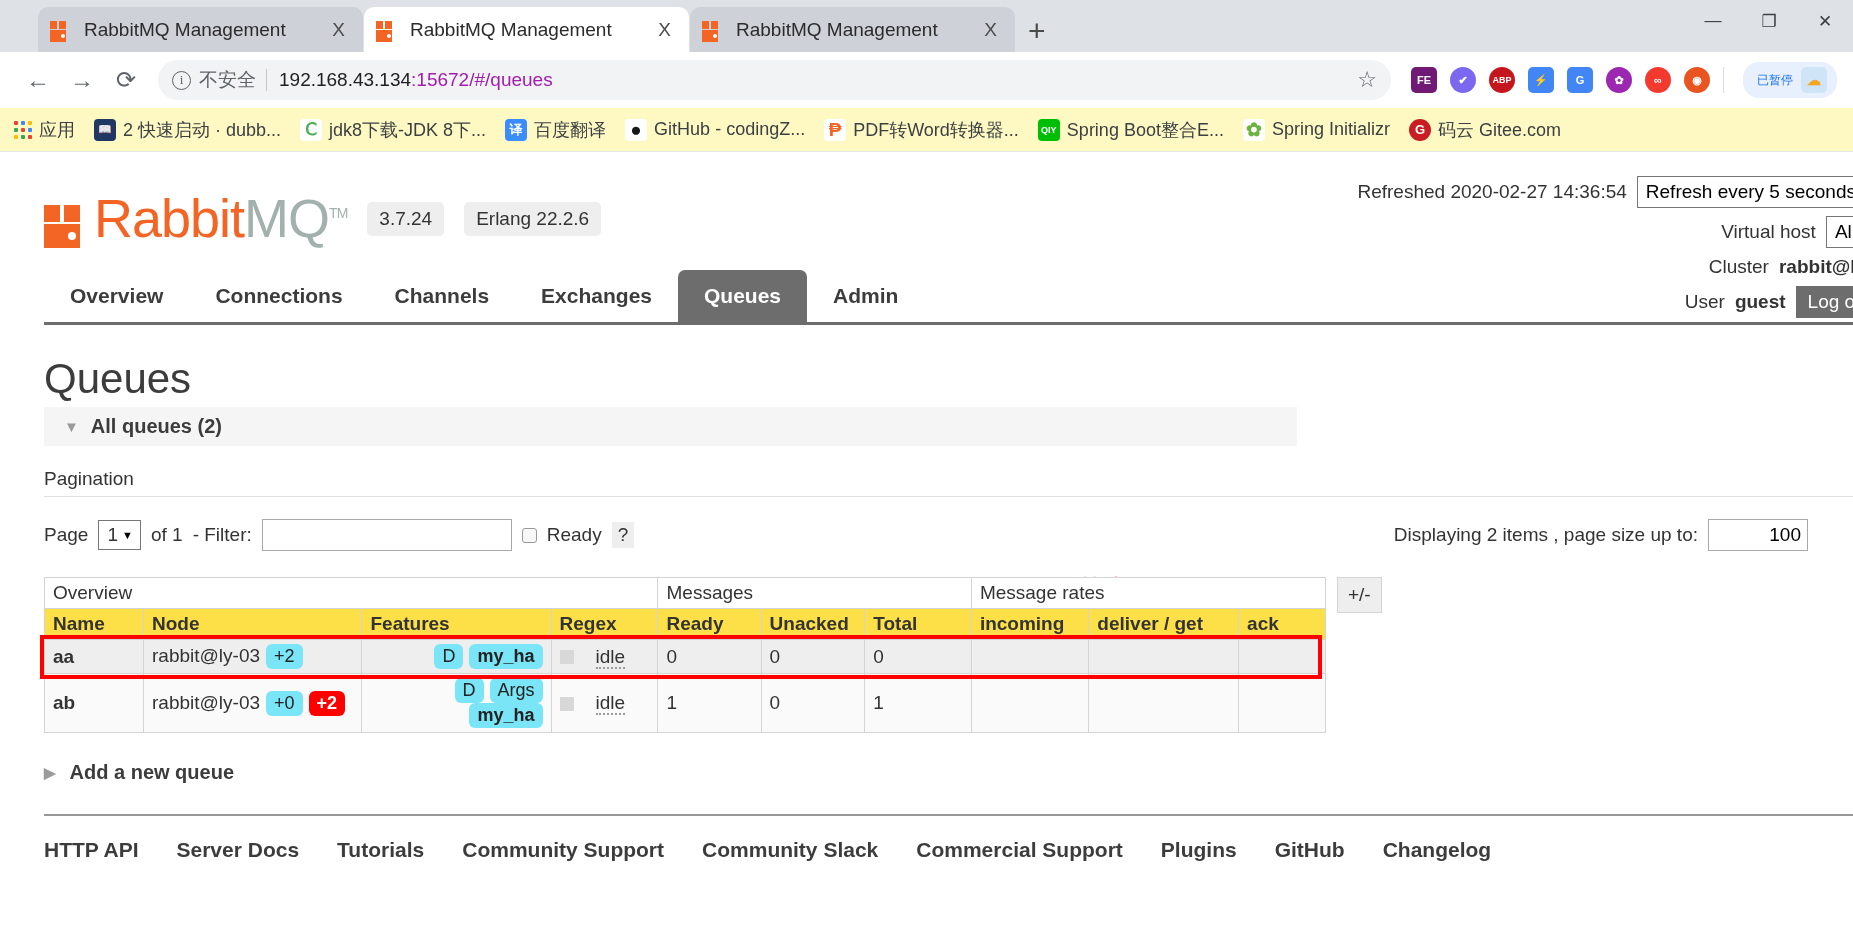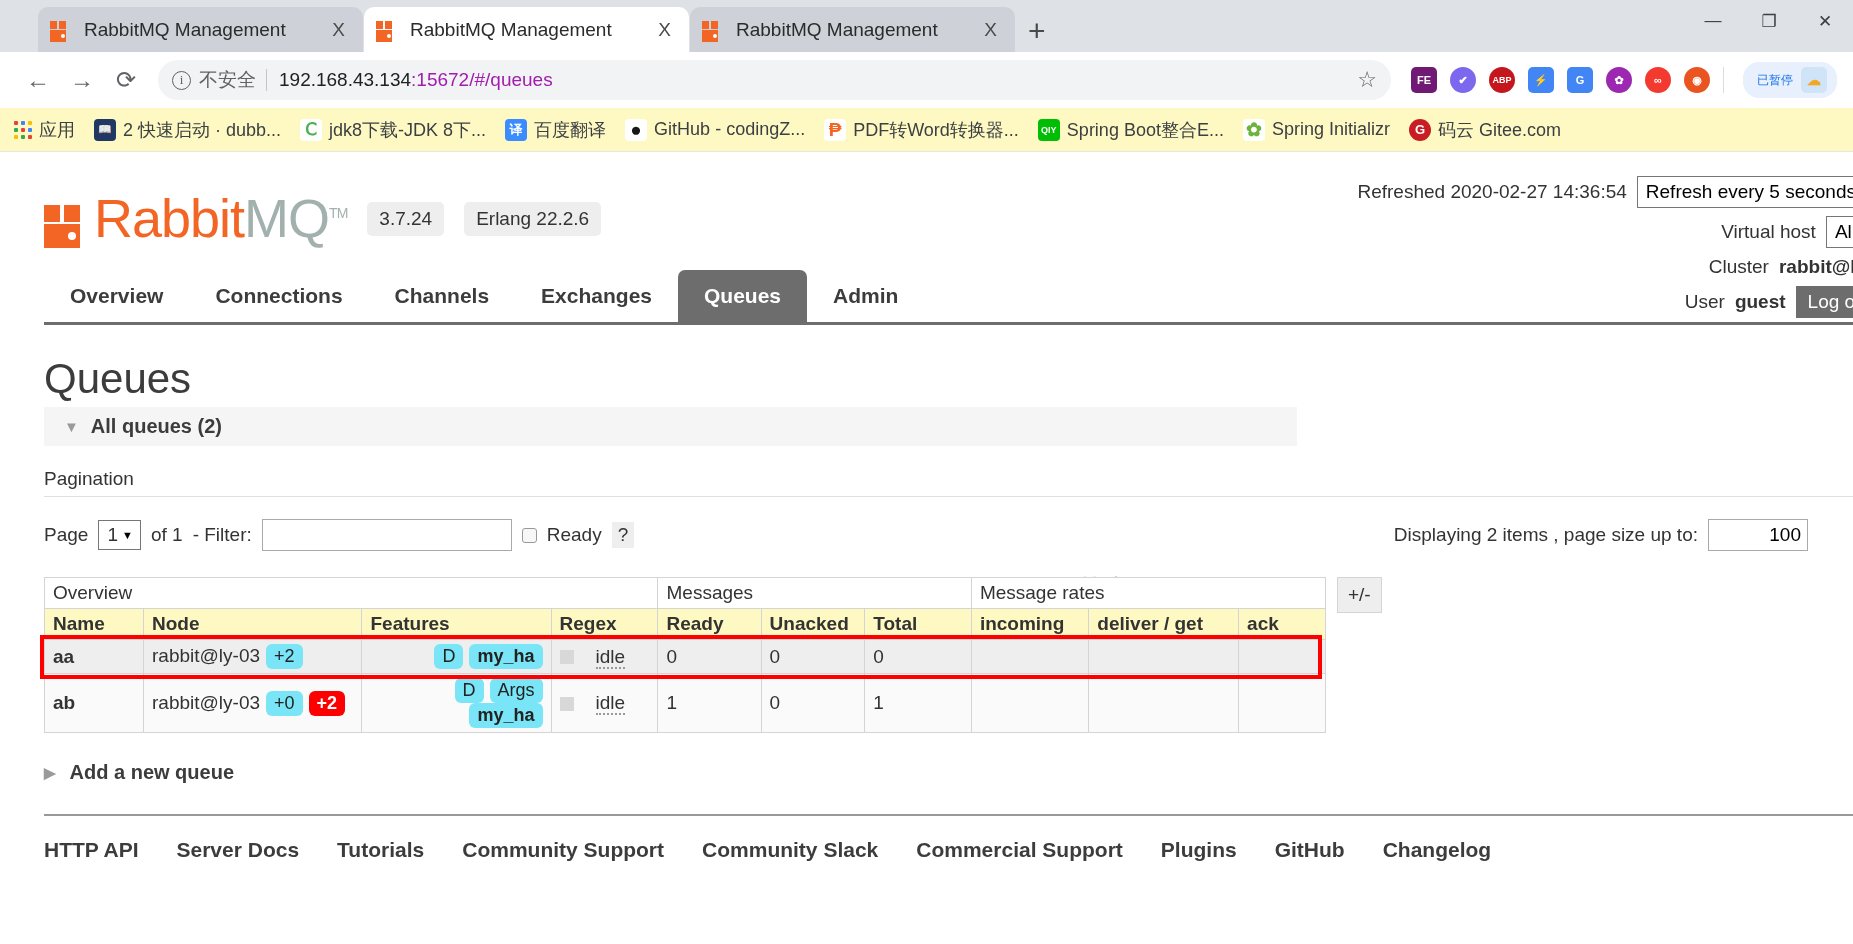--- a/index.html
+++ b/index.html
@@ -132,21 +132,21 @@
   .chk { width:15px; height:15px; border:1px solid #999; border-radius:3px; background:#f7f7f7; display:inline-block; }
   .qmark { background:#eeeeee; padding: 2px 6px; font-size:19px; color:#333; cursor:pointer; }
   .displaying { position:absolute; right: 45px; top: 0; display:flex; align-items:center; gap:10px; font-size:19px; color:#333; white-space:nowrap; }
   .size-input { width: 100px; height:32px; border:1px solid #a9a9a9; text-align:right; padding-right:6px; font-size:19px; font-family:"Liberation Sans",sans-serif; }
 
   
   .tbl-wrap { margin-top: 26px; position:relative; }
   table.queues { border-collapse: collapse; font-size:19px; color:#333; }
   table.queues td, table.queues th { border:1px solid #d4d4d4; padding: 4px 8px; font-weight:normal; text-align:left; vertical-align: middle; }
   table.queues thead tr.grp td { background:#fff; font-size:19px; }
-  table.queues thead tr.cols td { background:#fef9c3; font-weight:bold;margin-left:24px; }
+  table.queues thead tr.cols td { background:#fde047; font-weight:bold;margin-left:24px; }
   table.queues tbody tr.row-even td { background:#eeeeee; }
   table.queues tbody tr.row-odd td { background:#fafafa; }
   td.num { text-align:right; }
   .badge { display:inline-block; border-radius:6px; padding: 2px 8px; font-size:18px; margin-left:6px; }
   .badge.cyan { background:#79e5f7; color:#222; }
   .badge.red { background:#ff0000; color:#fff; font-weight:bold; }
   .badge.bold { font-weight:bold; }
   .state-box { width:14px; height:14px; background:#d8d8d8; display:inline-block; vertical-align:middle; margin-right:22px; }
   .idle { border-bottom: 2px dotted #999; color:#333; }
   .plusminus { background:#eeeeee; border:1px solid #d4d4d4; padding: 6px 10px; font-size:19px; margin-left:0px; display:inline-block; vertical-align:top; }

